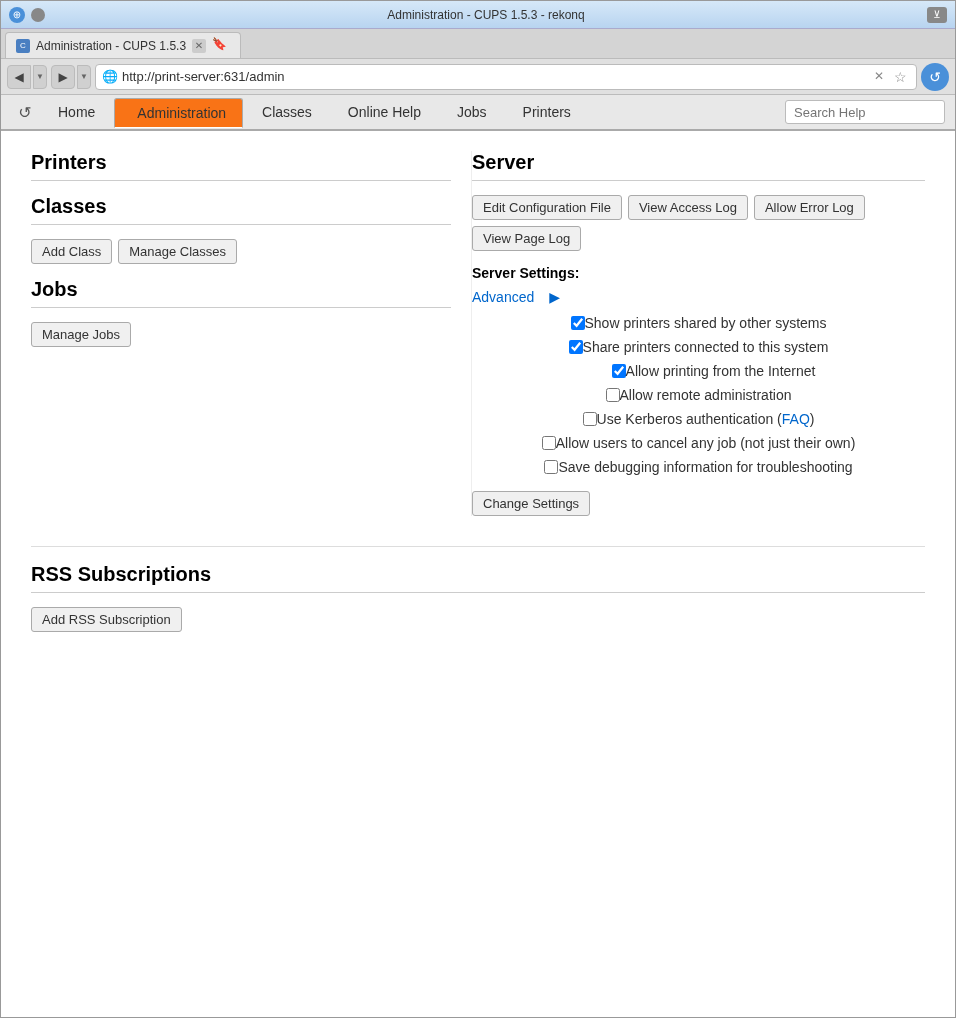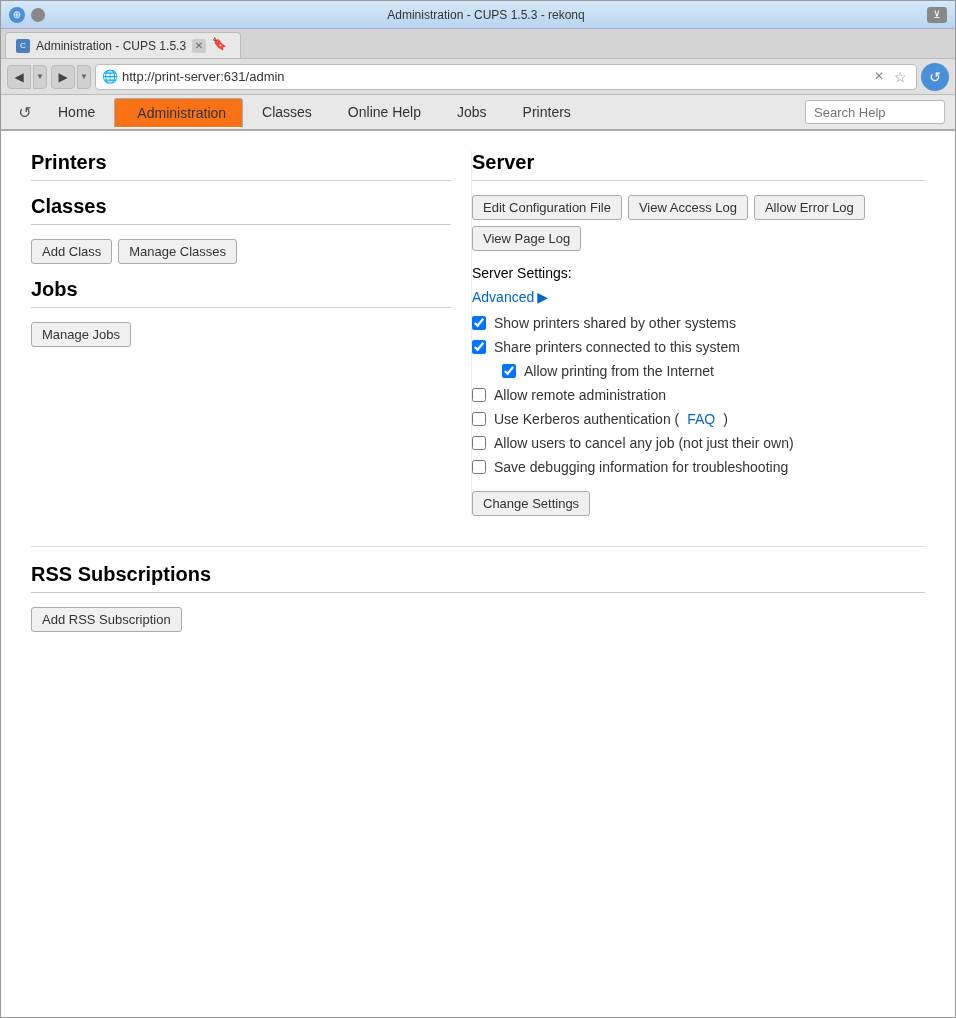--- a/index.html
+++ b/index.html
@@ -280,21 +280,21 @@
 
     .search-box {
       margin-left: auto;
       height: 24px;
       background: white;
       border: 1px solid #bbb;
       border-radius: 3px;
       padding: 0 8px;
       font-size: 13px;
       color: #999;
-      width: 140px;
+      width: 160px;
     }
 
     
     .page-content {
       flex: 1;
       background: white;
       overflow-y: auto;
       padding: 20px 30px;
     }
 
@@ -339,43 +339,44 @@
       border: 1px solid #aaa;
       border-radius: 3px;
       font-size: 13px;
       color: #333;
       cursor: pointer;
       white-space: nowrap;
     }
 
     .server-section-title {
       font-size: 14px;
-      font-weight: normal;
+      font-weight: bold;
       color: #000;
       margin: 14px 0 8px 0;
     }
 
     .advanced-link {
       color: #0066cc;
       text-decoration: none;
       font-size: 14px;
       display: inline-flex;
       align-items: center;
-      gap: 3px;
+      gap: 15px;
       margin-bottom: 10px;
       justify-content: space-between;
     }
 
     .checkbox-row {
       display: flex;
       align-items: center;
-      gap: 8px;
+      gap: 0;
       margin-bottom: 8px;
       font-size: 14px;
       color: #333;
+      justify-content: center;
     }
 
     .checkbox-row.indented {
       margin-left: 30px;
     }
 
     .checkbox-row input[type="checkbox"] {
       width: 14px;
       height: 14px;
     }

